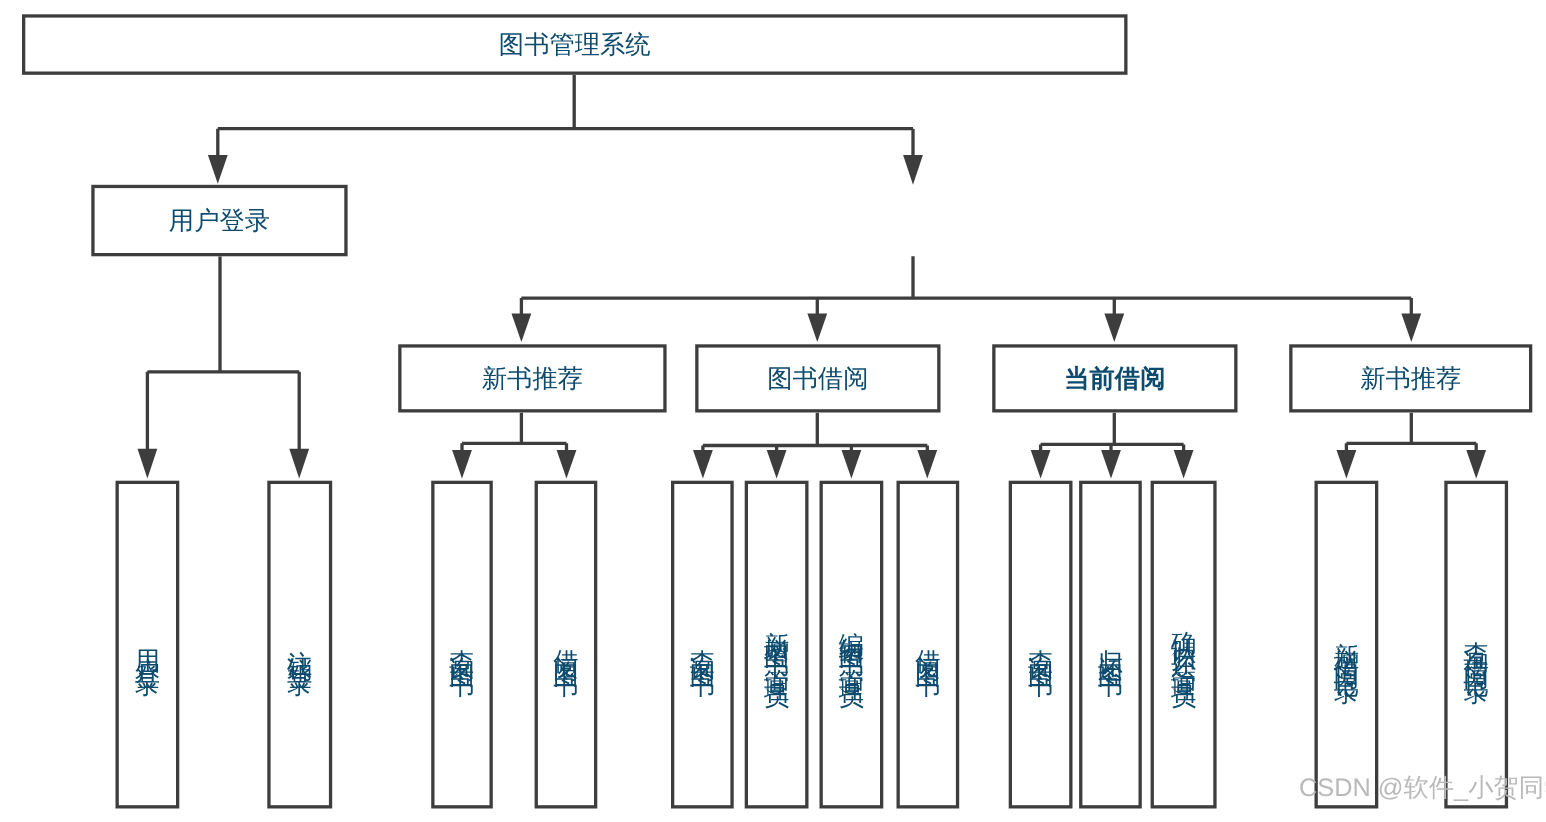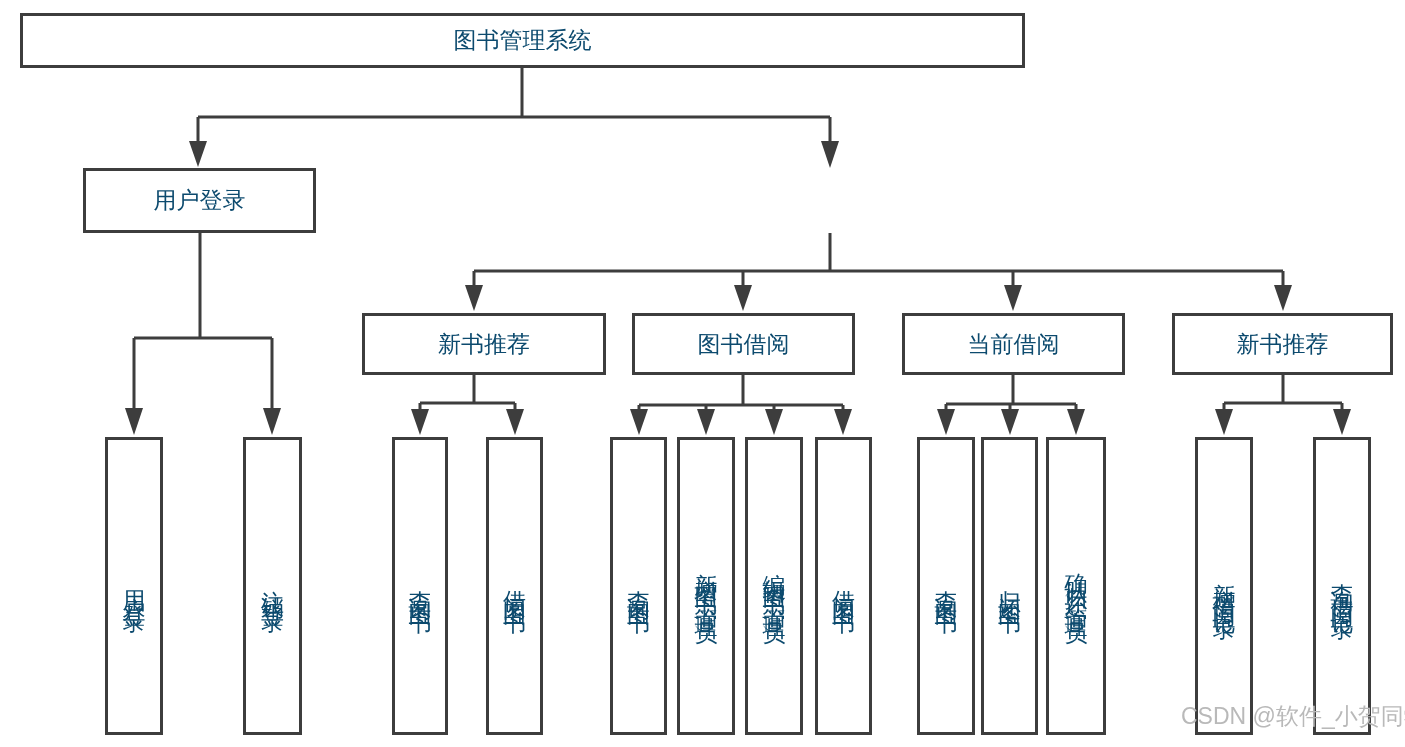--- a/index.html
+++ b/index.html
@@ -91,21 +91,21 @@
   <div class="box" style="left:83px; top:168px; width:233px; height:65px;">
     <span>用户登录</span>
   </div>
 
   <div class="box" style="left:362px; top:313px; width:244px; height:62px;">
     <span>新书推荐</span>
   </div>
   <div class="box" style="left:632px; top:313px; width:223px; height:62px;">
     <span>图书借阅</span>
   </div>
-  <div class="box" style="left:902px; top:313px; width:223px; height:62px;">
+  <div class="box" style="left:902px; top:313px; width:223px; height:62px;font-weight:bold;">
     <span>当前借阅</span>
   </div>
   <div class="box" style="left:1172px; top:313px; width:221px; height:62px;">
     <span>新书推荐</span>
   </div>
 
   <div class="box vbox" style="left:105px; top:437px; width:58px; height:298px;">
     <span>用户登录</span>
   </div>
   <div class="box vbox" style="left:243px; top:437px; width:59px; height:298px;">

